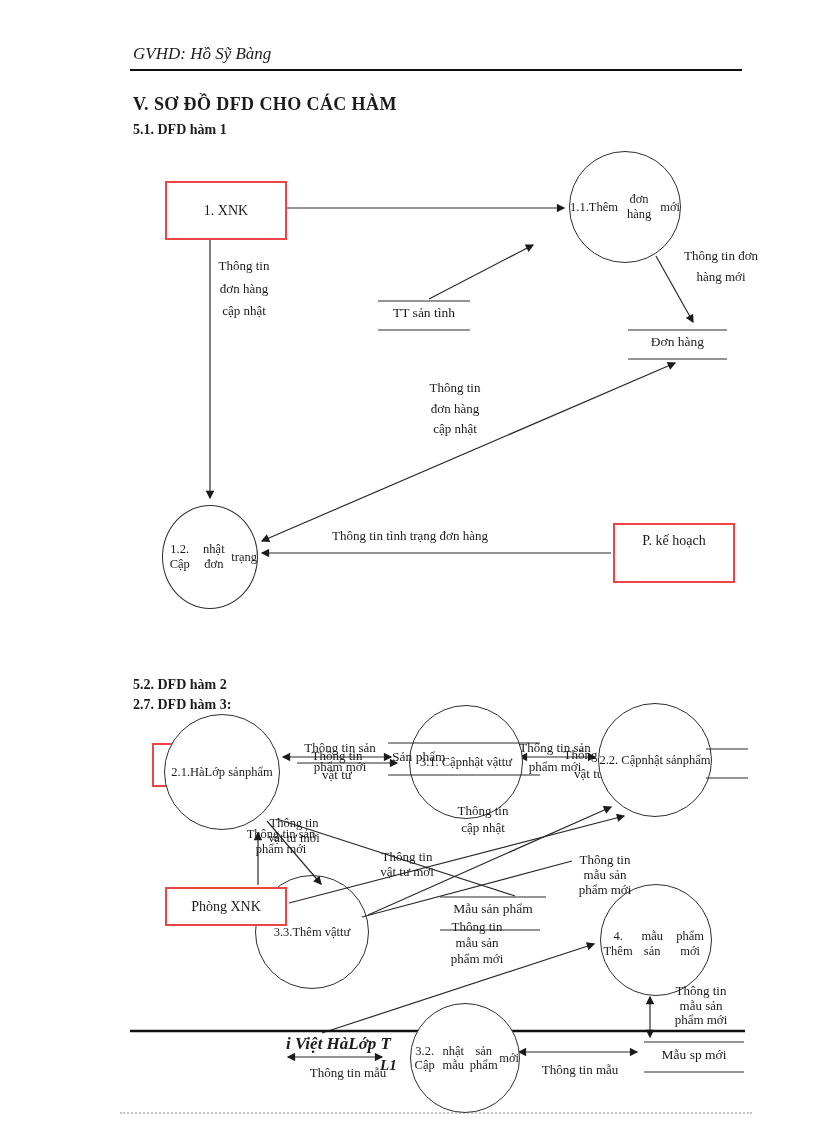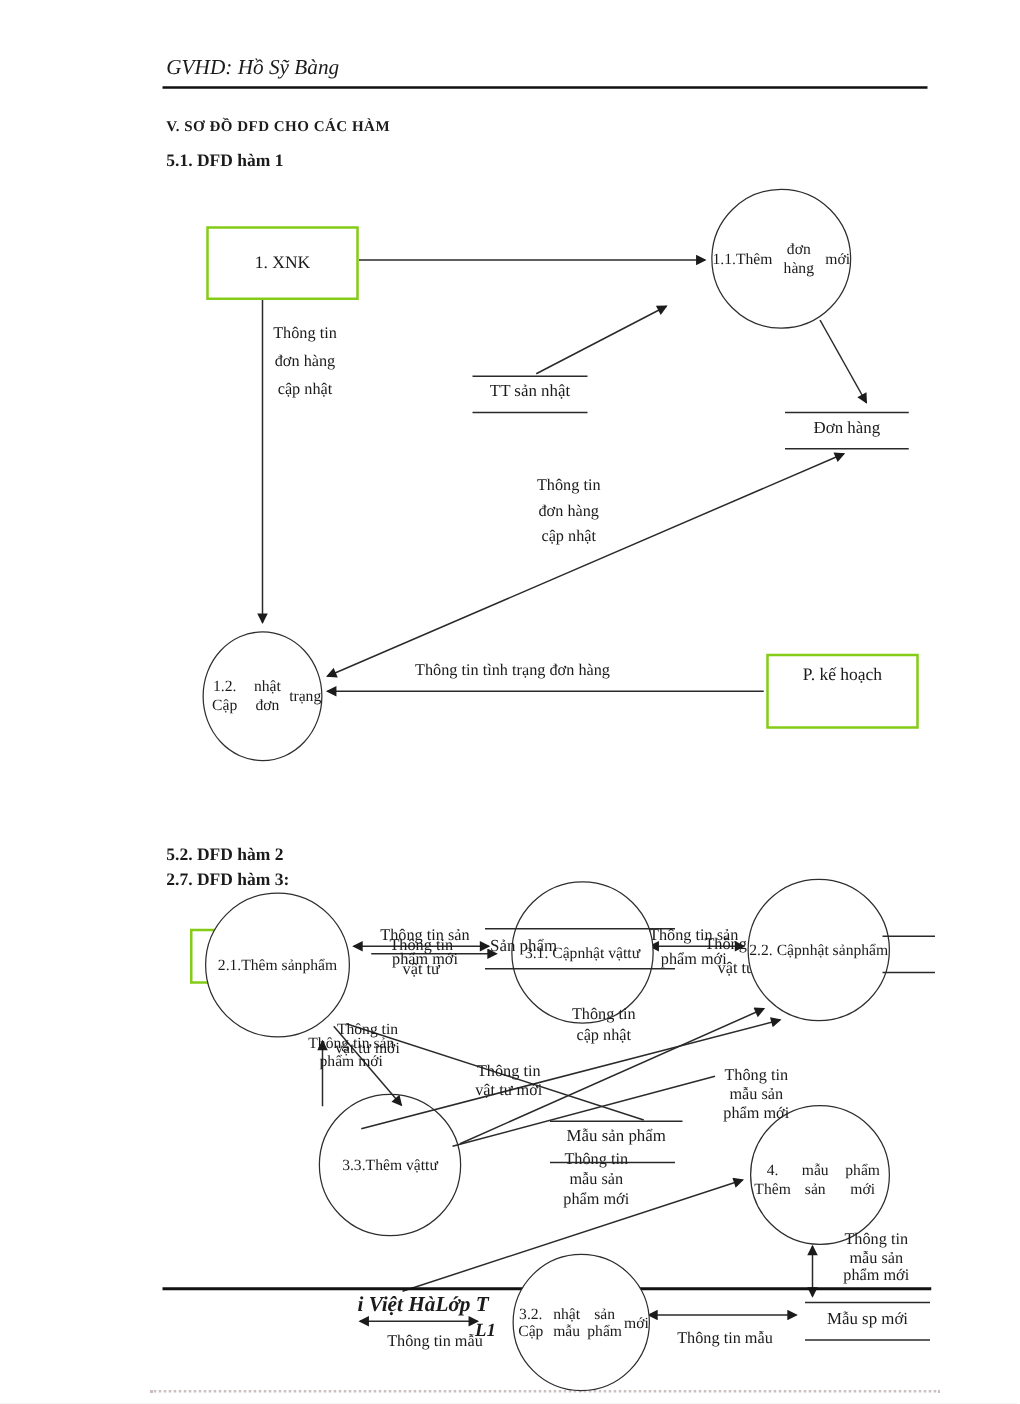--- a/index.html
+++ b/index.html
@@ -9,42 +9,42 @@
     overflow:hidden;margin:0 auto;
   }
   .abs{position:absolute;}
   .lbl{position:absolute;font-size:13px;line-height:16px;text-align:center;z-index:6;color:#1b1b1b;}
   .proc{
     position:absolute;border:1.5px solid #2e2e2e;border-radius:50%;background:#fff;
     display:flex;flex-direction:row;align-items:center;justify-content:center;
     text-align:center;font-size:12.5px;line-height:15px;z-index:2;box-sizing:border-box;
   }
   .ent{
-    position:absolute;border:2px solid #84cc16;background:#fff;
+    position:absolute;border:2px solid #ef4444;background:#fff;
     display:flex;align-items:center;justify-content:center;
     font-size:14px;z-index:2;box-sizing:border-box;text-align:center;
   }
   .storetext{position:absolute;font-size:13.5px;z-index:6;text-align:center;}
   svg{position:absolute;left:0;top:0;pointer-events:none;}
   #arrows{z-index:1;}
   #toplines{z-index:5;}
   .hrule{position:absolute;background:#111;z-index:2;}
   .heading{position:absolute;font-weight:bold;z-index:1;white-space:nowrap;}
   .wm{position:absolute;font-weight:bold;font-style:italic;z-index:2;white-space:nowrap;}
   .dots{position:absolute;border-top:2px dotted #ccbfbf;z-index:1;}
 </style>
 </head>
 <body>
 
 <div class="page">
 
   <div class="abs" style="left:133px;top:44px;font-size:17px;font-weight:normal;font-style:italic;z-index:2;">GVHD: Hồ Sỹ Bàng</div>
   <div class="hrule" style="left:130px;top:69px;width:612px;height:2px;"></div>
 
-  <div class="heading" style="left:133px;top:94px;font-size:12px;letter-spacing:0.4px;">V. SƠ ĐỒ DFD CHO CÁC HÀM</div>
+  <div class="heading" style="left:133px;top:94px;font-size:18px;letter-spacing:0.4px;">V. SƠ ĐỒ DFD CHO CÁC HÀM</div>
   <div class="heading" style="left:133px;top:122px;font-size:14px;">5.1. DFD hàm 1</div>
   <div class="heading" style="left:133px;top:677px;font-size:14px;">5.2. DFD hàm 2</div>
   <div class="heading" style="left:133px;top:697px;font-size:14px;">2.7. DFD hàm 3:</div>
 
   <svg id="arrows" width="816" height="1123" viewBox="0 0 816 1123">
     <defs>
       <marker id="ah" viewBox="0 0 10 10" refX="8.5" refY="5" markerWidth="9" markerHeight="7" orient="auto-start-reverse">
         <path d="M0,0 L10,5 L0,10 z" fill="#1b1b1b"></path>
       </marker>
     </defs>
@@ -80,38 +80,42 @@
     </div>
 
   <div class="proc" style="left:162px;top:505px;width:96px;height:104px;">
       <div>1.2. Cập</div>
       <div>nhật đơn</div>
       <div>trạng</div>
     </div>
 
   <div class="ent" style="left:613px;top:523px;width:122px;height:60px;align-items:flex-start;padding-top:8px;">P. kế hoạch</div>
 
-  <div class="storetext" style="left:378px;top:305px;width:92px;">TT sản nhật</div>
+  <div class="storetext" style="left:378px;top:305px;width:92px;">TT sản tình</div>
   <div class="storetext" style="left:628px;top:334px;width:99px;">Đơn hàng</div>
 
   <div class="lbl" style="left:208px;top:255px;width:72px;line-height:22.5px;">
       <div>Thông tin</div>
       <div>đơn hàng</div>
       <div>cập nhật</div>
     </div>
+  <div class="lbl" style="left:670px;top:245px;width:102px;line-height:21px;">
+      <div>Thông tin đơn</div>
+      <div>hàng mới</div>
+    </div>
   <div class="lbl" style="left:419px;top:378px;width:72px;line-height:20.5px;">
       <div>Thông tin</div>
       <div>đơn hàng</div>
       <div>cập nhật</div>
     </div>
   <div class="lbl" style="left:322px;top:528px;width:176px;">Thông tin tình trạng đơn hàng</div>
 
   <div class="proc" style="left:164px;top:714px;width:116px;height:116px;">
       <div>2.1.</div>
-      <div>Thêm sản</div>
+      <div>HàLớp sản</div>
       <div>phẩm</div>
     </div>
   <div class="proc" style="left:409px;top:705px;width:114px;height:114px;">
       <div>3.1. Cập</div>
       <div>nhật vật</div>
       <div>tư</div>
     </div>
   <div class="proc" style="left:598px;top:703px;width:114px;height:114px;">
       <div>2.2. Cập</div>
       <div>nhật sản</div>
@@ -127,20 +131,21 @@
       <div>mẫu sản</div>
       <div>phẩm mới</div>
     </div>
   <div class="proc" style="left:410px;top:1003px;width:110px;height:110px;z-index:3;line-height:14.5px;">
       <div>3.2. Cập</div>
       <div>nhật mẫu</div>
       <div>sản phẩm</div>
       <div>mới</div>
     </div>
 
+  <div class="ent" style="left:165px;top:887px;width:122px;height:39px;z-index:3;">Phòng XNK</div>
 
   <div class="storetext" style="left:392px;top:749px;width:70px;text-align:left;">Sản phẩm</div>
   <div class="storetext" style="left:441px;top:901px;width:104px;">Mẫu sản phẩm</div>
   <div class="storetext" style="left:646px;top:1047px;width:96px;">Mẫu sp mới</div>
 
   <div class="lbl" style="left:288px;top:738px;width:104px;line-height:19px;">
       <div>Thông tin sản</div>
       <div>phẩm mới</div>
     </div>
   <div class="lbl" style="left:301px;top:746px;width:72px;line-height:19px;">

